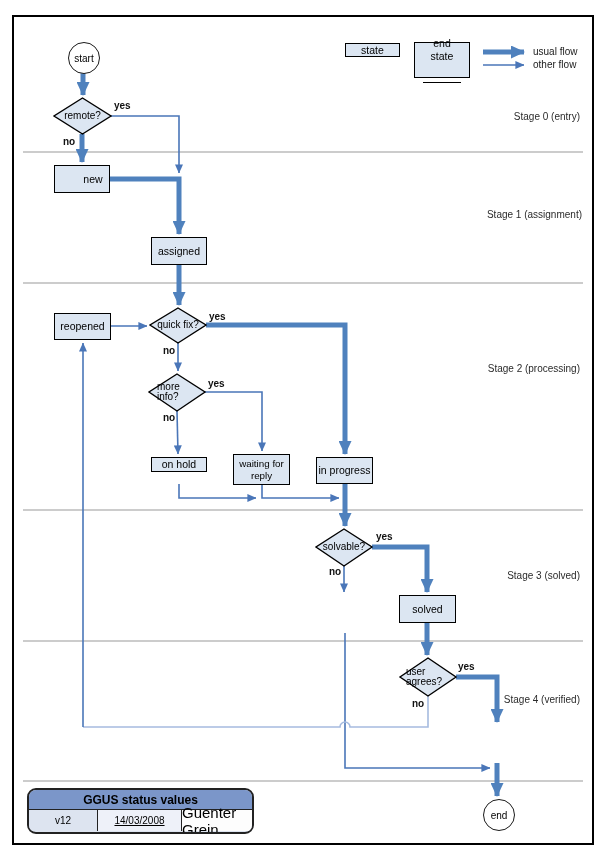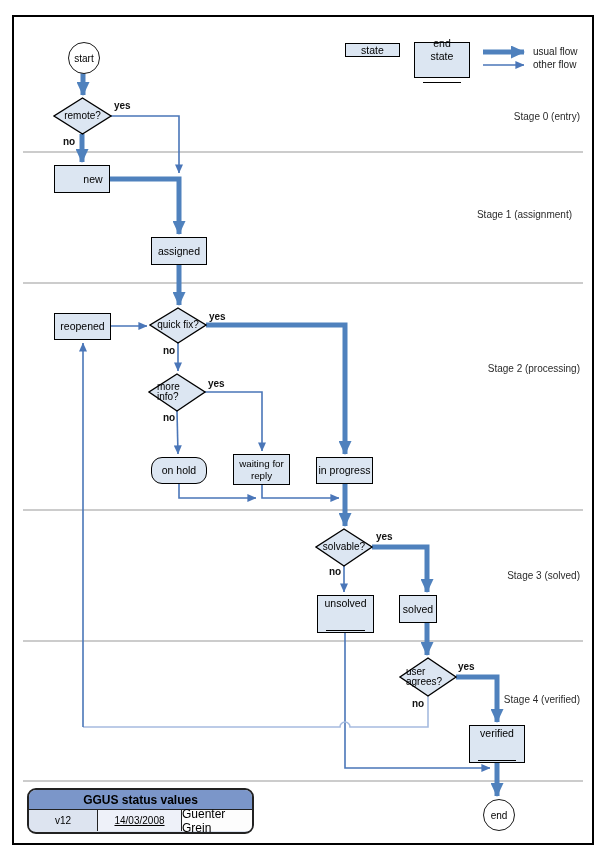--- a/index.html
+++ b/index.html
@@ -23,21 +23,21 @@
   
   #titleblock{position:absolute;left:27px;top:788px;width:223px;height:42px;z-index:2;
               border:2px solid #222;border-radius:9px;overflow:hidden;background:var(--cell-fill);}
   #titleblock .hdr{height:19px;background:var(--title-header);border-bottom:1.6px solid #222;
                    display:flex;align-items:center;justify-content:center;font-size:12px;font-weight:bold;}
   #titleblock .row{display:flex;height:21px;}
   #titleblock .cell{display:flex;align-items:center;justify-content:center;font-size:10px;
                     box-sizing:border-box;background:var(--cell-fill);}
   #titleblock .c1{width:69px;border-right:1.4px solid #222;}
   #titleblock .c2{width:84px;border-right:1.4px solid #222;background:var(--cell-fill-light);text-decoration:underline;}
-  #titleblock .c3{flex:1;background:#fdfdfd;font-size:12px;}
+  #titleblock .c3{flex:1;background:#fdfdfd;font-size:15px;}
   path,polyline{fill:none;}
   .thick{stroke:var(--usual-flow);stroke-width:5px;}
   .thin{stroke:var(--other-flow);stroke-width:1.6px;}
   .light{stroke:var(--feedback-flow);stroke-width:1.6px;}
   .divider{stroke:var(--divider);stroke-width:1.2px;}
   .dshape{fill:var(--node-fill);stroke:#000;stroke-width:1.4px;}
 </style>
 </head>
 <body>
 
@@ -102,46 +102,38 @@
 
   <div class="diamond-label" style="left:54px;top:102px;width:57px;height:28px;">remote?</div>
   <div class="diamond-label" style="left:150px;top:311px;width:56px;height:28px;">quick fix?</div>
   <div class="diamond-label" style="left:157px;top:376px;width:40px;height:32px;">more info?</div>
   <div class="diamond-label" style="left:316px;top:533px;width:56px;height:28px;">solvable?</div>
   <div class="diamond-label" style="left:406px;top:659px;width:44px;height:36px;">user agrees?</div>
 
   <div class="node box" style="left:54px;top:165px;width:56px;height:28px;padding-left:22px;">new</div>
   <div class="node box" style="left:151px;top:237px;width:56px;height:28px;">assigned</div>
   <div class="node box" style="left:54px;top:313px;width:57px;height:27px;">reopened</div>
-  <div class="node box" style="left:151px;top:457px;width:56px;height:27px;border-radius:11px;">on hold</div>
+  <div class="node box" style="left:151px;top:457px;width:56px;height:15px;">on hold</div>
   <div class="node box" style="left:233px;top:454px;width:57px;height:31px;font-size:9.8px;">waiting for reply</div>
   <div class="node box" style="left:316px;top:457px;width:57px;height:27px;">in progress</div>
-  <div class="node box" style="left:399px;top:595px;width:38px;height:28px;">solved</div>
-  <div class="node box endstate" style="left:317px;top:595px;width:57px;height:38px;">
-    <div class="main">unsolved</div>
-    <div class="strip"></div>
-  </div>
-  <div class="node box endstate" style="left:469px;top:725px;width:56px;height:38px;">
-    <div class="main">verified</div>
-    <div class="strip"></div>
-  </div>
+  <div class="node box" style="left:399px;top:595px;width:57px;height:28px;">solved</div>
 
   <div class="elabel" style="left:114px;top:100px;">yes</div>
   <div class="elabel" style="left:63px;top:136px;">no</div>
   <div class="elabel" style="left:209px;top:311px;">yes</div>
   <div class="elabel" style="left:163px;top:345px;">no</div>
   <div class="elabel" style="left:208px;top:378px;">yes</div>
   <div class="elabel" style="left:163px;top:412px;">no</div>
   <div class="elabel" style="left:376px;top:531px;">yes</div>
   <div class="elabel" style="left:329px;top:566px;">no</div>
   <div class="elabel" style="left:458px;top:661px;">yes</div>
   <div class="elabel" style="left:412px;top:698px;">no</div>
 
   <div class="stage" style="left:410px;top:111px;">Stage 0 (entry)</div>
-  <div class="stage" style="left:402px;top:209px;">Stage 1 (assignment)</div>
+  <div class="stage" style="left:412px;top:209px;">Stage 1 (assignment)</div>
   <div class="stage" style="left:410px;top:363px;">Stage 2 (processing)</div>
   <div class="stage" style="left:410px;top:570px;">Stage 3 (solved)</div>
   <div class="stage" style="left:410px;top:694px;">Stage 4 (verified)</div>
 
   <div class="node box" style="left:345px;top:43px;width:55px;height:14px;">state</div>
   <div class="node box endstate" style="left:414px;top:42px;width:56px;height:36px;">
     <div class="main">end state</div>
     <div class="strip"></div>
   </div>
   <div class="legend-label" style="left:533px;top:46px;">usual flow</div>

